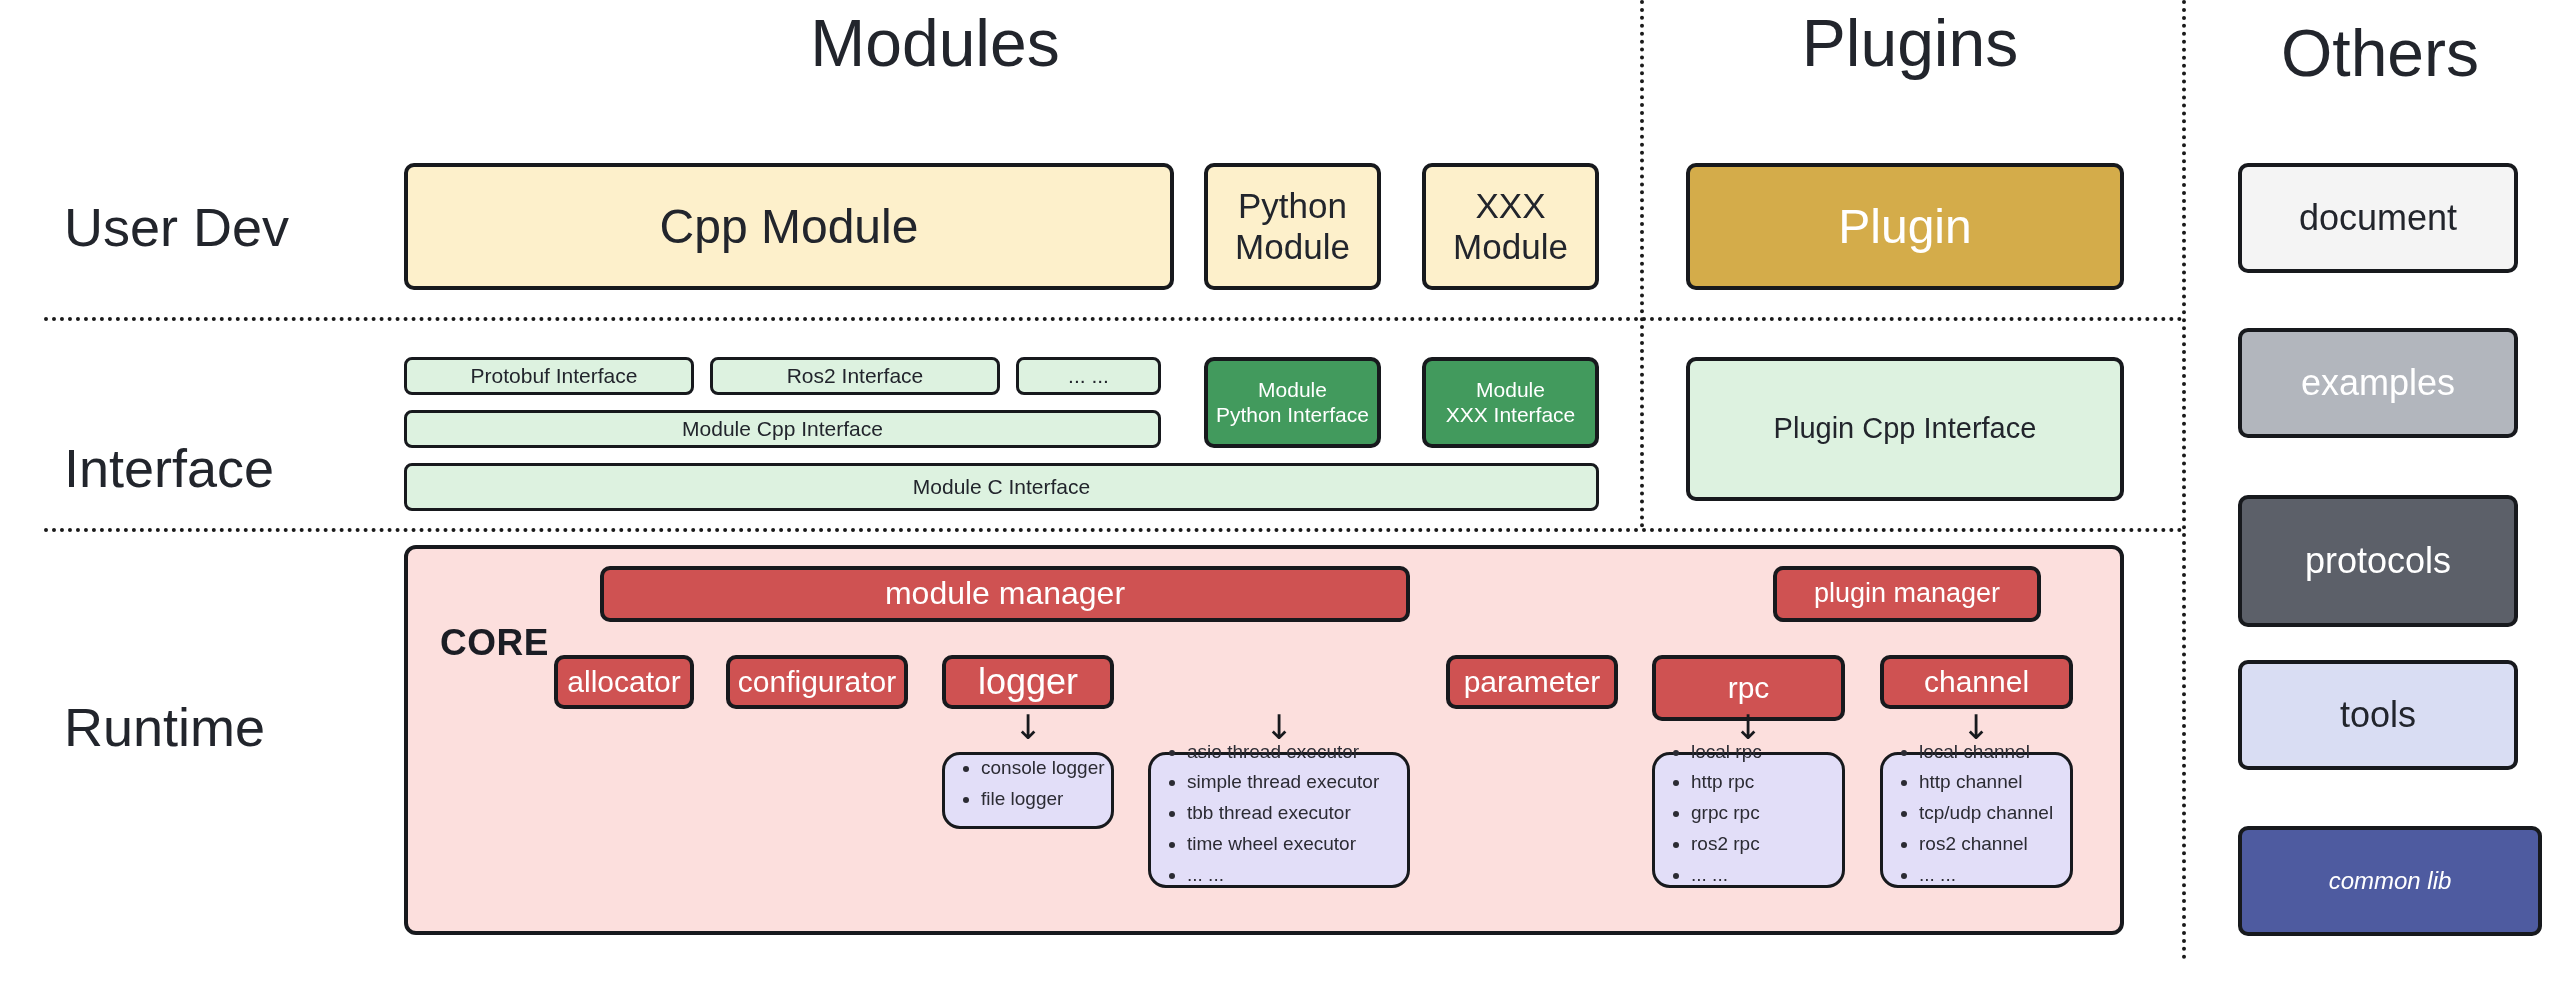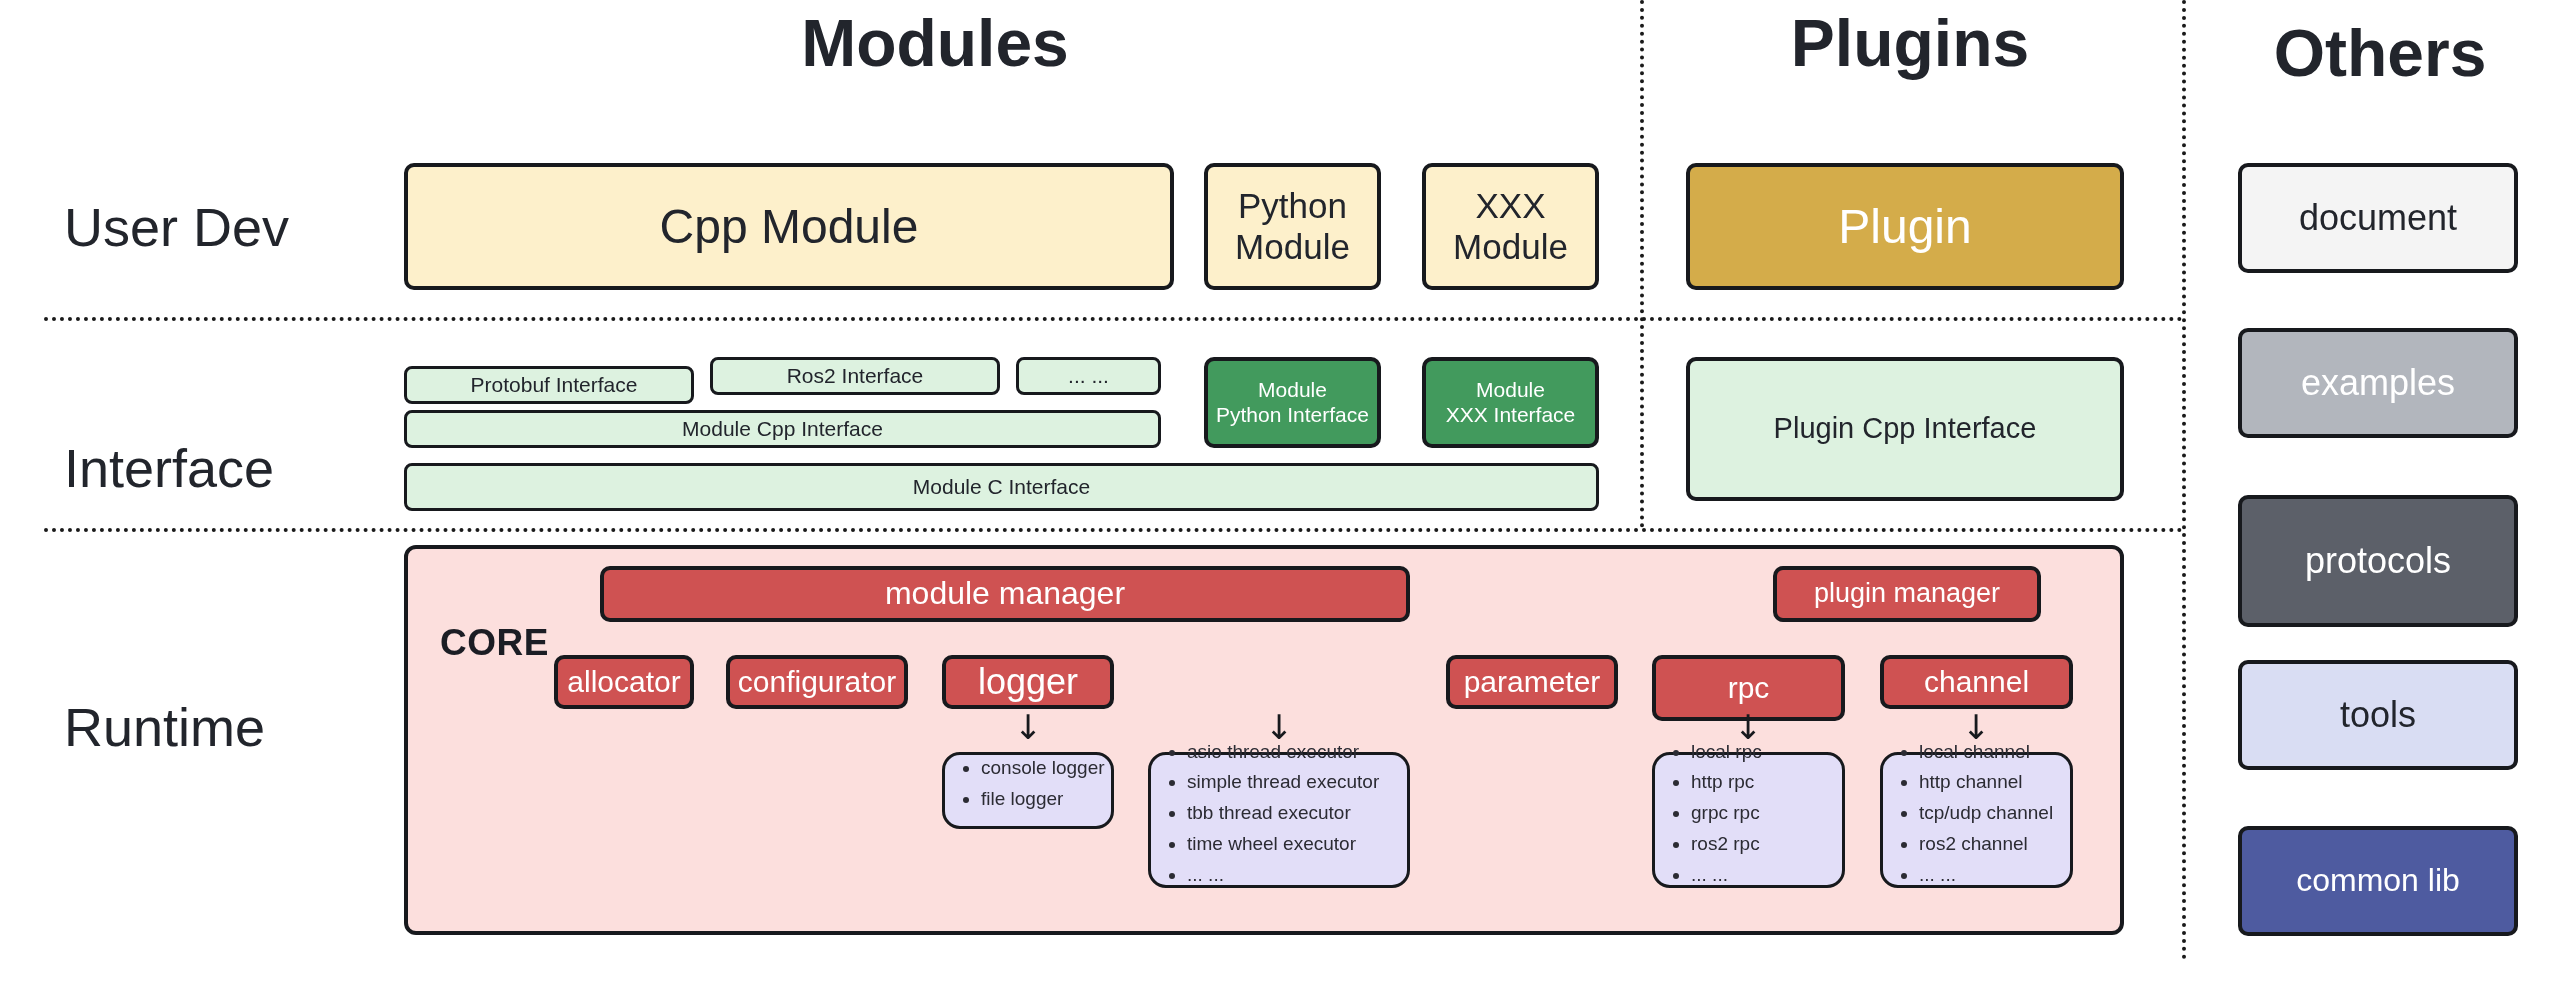--- a/index.html
+++ b/index.html
@@ -11,21 +11,21 @@
     font-family: "Liberation Sans", sans-serif;
     color: #22252c;
     overflow: hidden;
   }
   #root { position: relative; width: 2560px; height: 984px; }
 
   
   .col-title {
     position: absolute;
     font-size: 66px;
-    font-weight: 700;
+    font-weight: 400;
     color: #22252c;
     text-align: center;
     white-space: nowrap;
     line-height: 1;
   }
 
   
   .row-label {
     position: absolute;
     font-size: 54px;
@@ -137,21 +137,21 @@
   <div class="vsep" style="left:1640px; top:0px; height:528px;"></div>
   <div class="vsep" style="left:2182px; top:0px; height:960px;"></div>
 
   <div class="box f-cream" style="left:404px; top:163px; width:770px; height:127px; font-size:48px;">Cpp Module</div>
   <div class="box f-cream" style="left:1204px; top:163px; width:177px; height:127px; font-size:35px;">Python
 Module</div>
   <div class="box f-cream" style="left:1422px; top:163px; width:177px; height:127px; font-size:35px;">XXX
 Module</div>
   <div class="box f-gold" style="left:1686px; top:163px; width:438px; height:127px; font-size:48px;">Plugin</div>
 
-  <div class="box sm f-greenlt" style="left:404px; top:366px; width:290px; height:38px; font-size:21px;padding-left:10px;">Protobuf Interface</div>
+  <div class="box sm f-greenlt" style="left:404px; top:357px; width:290px; height:38px; font-size:21px;padding-left:10px;">Protobuf Interface</div>
   <div class="box sm f-greenlt" style="left:710px; top:357px; width:290px; height:38px; font-size:21px;">Ros2 Interface</div>
   <div class="box sm f-greenlt" style="left:1016px; top:357px; width:145px; height:38px; font-size:21px;">... ...</div>
   <div class="box sm f-greenlt" style="left:404px; top:410px; width:757px; height:38px; font-size:21px;">Module Cpp Interface</div>
   <div class="box sm f-greenlt" style="left:404px; top:463px; width:1195px; height:48px; font-size:21px;">Module C Interface</div>
 
   <div class="box f-greendk" style="left:1204px; top:357px; width:177px; height:91px; font-size:21px;">Module
 Python Interface</div>
   <div class="box f-greendk" style="left:1422px; top:357px; width:177px; height:91px; font-size:21px;">Module
 XXX Interface</div>
 
@@ -210,15 +210,15 @@
         <li>tcp/udp channel</li>
         <li>ros2 channel</li>
         <li>... ...</li>
       </ul>
   </div>
 
   <div class="box f-white" style="left:2238px; top:163px; width:280px; height:110px; font-size:36px;">document</div>
   <div class="box f-gray" style="left:2238px; top:328px; width:280px; height:110px; font-size:36px;">examples</div>
   <div class="box f-graydk" style="left:2238px; top:495px; width:280px; height:132px; font-size:36px;">protocols</div>
   <div class="box f-lavlt" style="left:2238px; top:660px; width:280px; height:110px; font-size:36px;">tools</div>
-  <div class="box f-indigo" style="left:2238px; top:826px; width:280px; height:110px; font-size:32px;">common lib</div>
+  <div class="box f-indigo" style="left:2238px; top:826px; width:304px; height:110px; font-size:24px;font-style:italic;">common lib</div>
 
 </div>
 
 </body></html>

